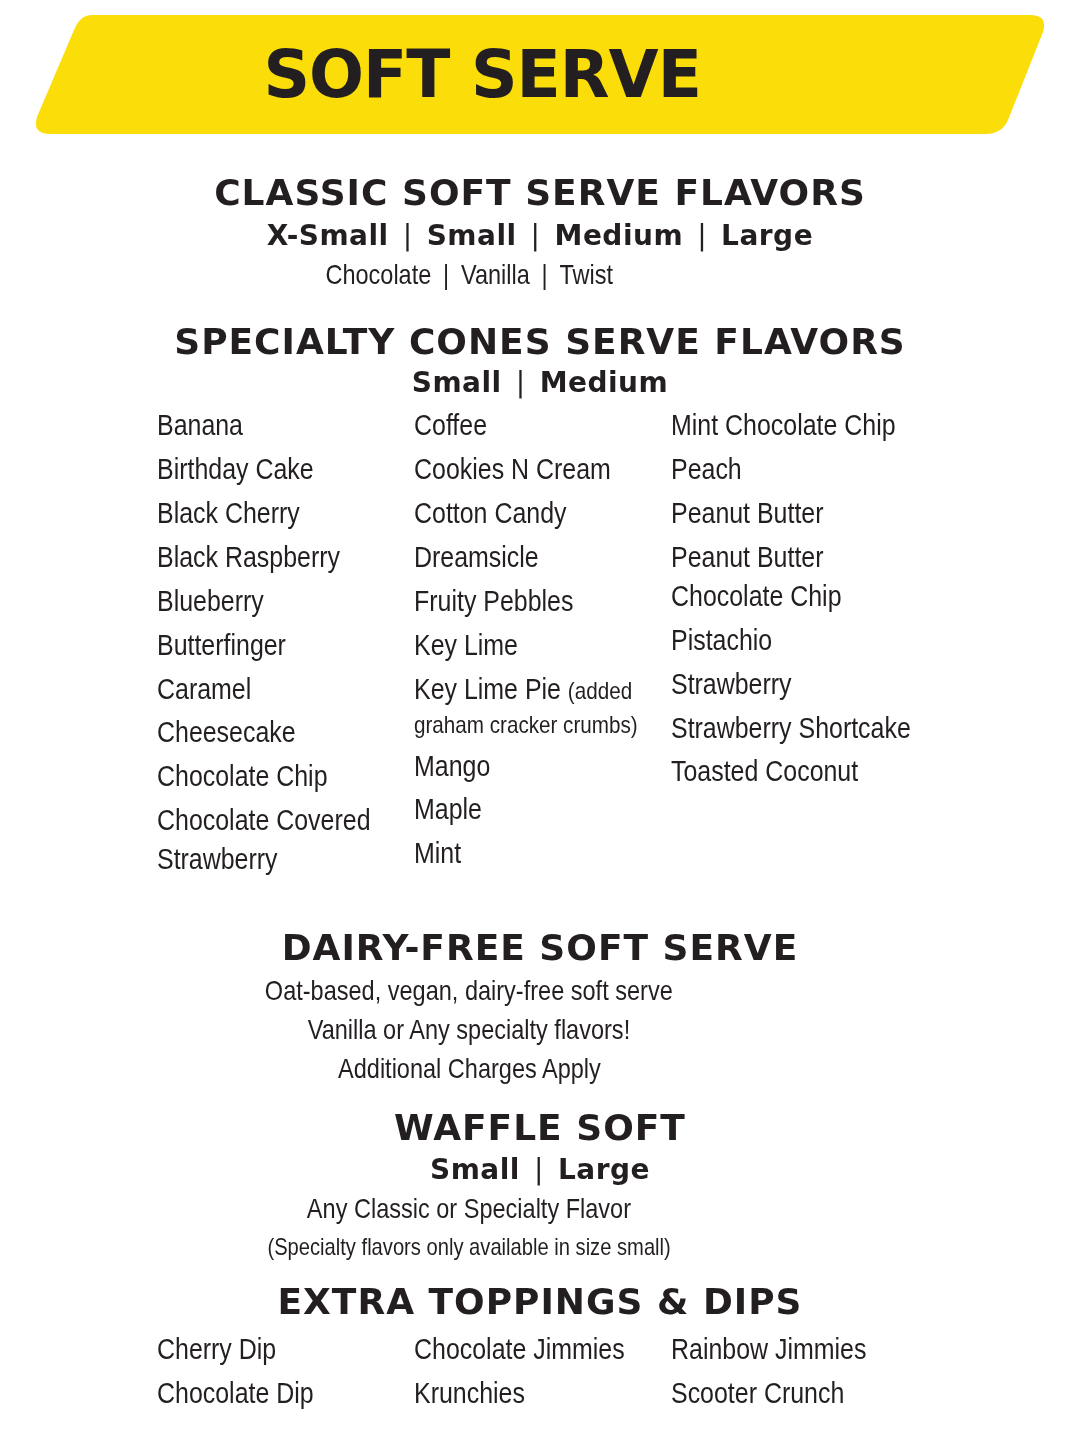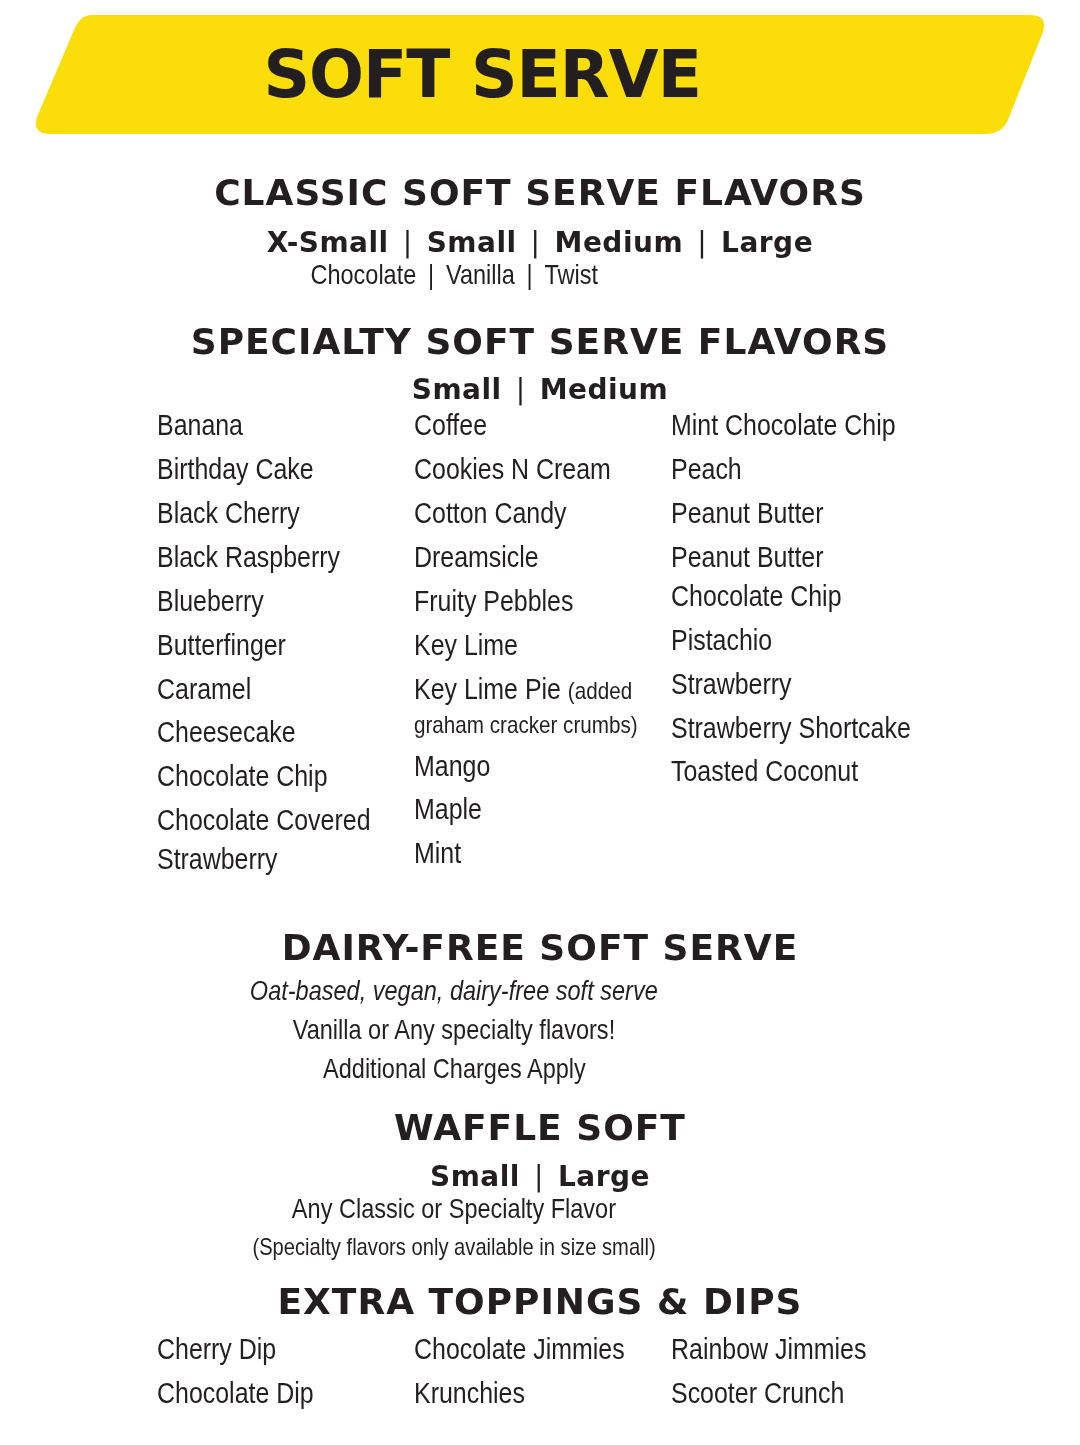--- a/index.html
+++ b/index.html
@@ -1,23 +1,23 @@
 <!DOCTYPE html>
 <html><head>
 <meta charset="utf-8">
 <style>
   html, body { margin:0; padding:0; background:#ffffff; }
   body { width:1080px; height:1445px; position:relative; overflow:hidden; color:#231f20; font-family:"Liberation Sans", sans-serif; }
   .banner { position:absolute; left:0; top:0; width:1080px; height:150px; }
   .title { position:absolute; left:0; width:964px; top:38px; text-align:center; font-family:"DejaVu Sans", sans-serif; font-weight:bold; font-size:66px; line-height:74px; letter-spacing:-1px; color:#231f20; }
   .title span { display:inline-block; transform:scaleX(0.98); }
   .h { position:absolute; left:0; width:1080px; text-align:center; font-family:"DejaVu Sans", sans-serif; font-weight:bold; font-size:36px; line-height:42px; letter-spacing:1px; }
-  .sizes { position:absolute; left:0; width:1080px; text-align:center; font-family:"DejaVu Sans", sans-serif; font-weight:bold; font-size:28px; line-height:34px; letter-spacing:0.5px;margin-top:7px; }
+  .sizes { position:absolute; left:0; width:1080px; text-align:center; font-family:"DejaVu Sans", sans-serif; font-weight:bold; font-size:28px; line-height:34px; letter-spacing:0.5px; }
   .sizes .sep, .plain .sep { display:inline-block; font-weight:normal; margin:0 14px; color:#231f20; }
-  .plain { position:absolute; left:0; width:908px; text-align:center; font-size:28px; line-height:34px; }
+  .plain { position:absolute; left:15px; width:908px; text-align:center; font-size:28px; line-height:34px; }
   .plain .t, .cond { display:inline-block; transform:scaleX(0.84); transform-origin:center; white-space:nowrap; }
   .small-note { font-size:24px; }
   .col { position:absolute; width:260px; }
   .item { position:absolute; left:0; font-size:29px; line-height:34px; white-space:nowrap; transform:scaleX(0.86); transform-origin:left center; }
   .item .note { font-size:24px; }
   .sub { font-size:24px; }
 </style>
 </head>
 <body>
 
@@ -27,21 +27,21 @@
 <div class="title"><span>SOFT SERVE</span></div>
 
 <div class="h" style="top:172px;">CLASSIC SOFT SERVE FLAVORS</div>
 <div class="sizes" style="top:219px;">
   <span>X-Small</span><span class="sep">|</span><span>Small</span><span class="sep">|</span><span>Medium</span><span class="sep">|</span><span>Large</span>
 </div>
 <div class="plain" style="top:258px;">
   <span class="t"><span>Chocolate</span><span class="sep">|</span><span>Vanilla</span><span class="sep">|</span><span>Twist</span></span>
 </div>
 
-<div class="h" style="top:321px;">SPECIALTY SOFT SERVE FLAVORS</div>
+<div class="h" style="top:321px;">SPECIALTY CONES SERVE FLAVORS</div>
 <div class="sizes" style="top:366px;">
   <span>Small</span><span class="sep">|</span><span>Medium</span>
 </div>
 
 <div class="col" style="left:157px; top:0;">
   <div class="item" style="top:408px;">Banana</div>
   <div class="item" style="top:452px;">Birthday Cake</div>
   <div class="item" style="top:496px;">Black Cherry</div>
   <div class="item" style="top:540px;">Black Raspberry</div>
   <div class="item" style="top:584px;">Blueberry</div>
@@ -73,21 +73,21 @@
   <div class="item" style="top:496px;">Peanut Butter</div>
   <div class="item" style="top:540px;">Peanut Butter</div>
   <div class="item" style="top:579px;">Chocolate Chip</div>
   <div class="item" style="top:623px;">Pistachio</div>
   <div class="item" style="top:667px;">Strawberry</div>
   <div class="item" style="top:711px;">Strawberry Shortcake</div>
   <div class="item" style="top:754px;">Toasted Coconut</div>
 </div>
 
 <div class="h" style="top:927px;">DAIRY-FREE SOFT SERVE</div>
-<div class="plain" style="top:974px;font-style:italic;"><span class="t">Oat-based, vegan, dairy-free soft serve</span></div>
+<div class="plain" style="top:974px;"><span class="t">Oat-based, vegan, dairy-free soft serve</span></div>
 <div class="plain" style="top:1013px;"><span class="t">Vanilla or Any specialty flavors!</span></div>
 <div class="plain" style="top:1052px;"><span class="t">Additional Charges Apply</span></div>
 
 <div class="h" style="top:1107px;">WAFFLE SOFT</div>
 <div class="sizes" style="top:1153px;text-align:center;">
   <span>Small</span><span class="sep">|</span><span>Large</span>
 </div>
 <div class="plain" style="top:1192px;"><span class="t">Any Classic or Specialty Flavor</span></div>
 <div class="plain small-note" style="top:1230px;"><span class="t">(Specialty flavors only available in size small)</span></div>
 

